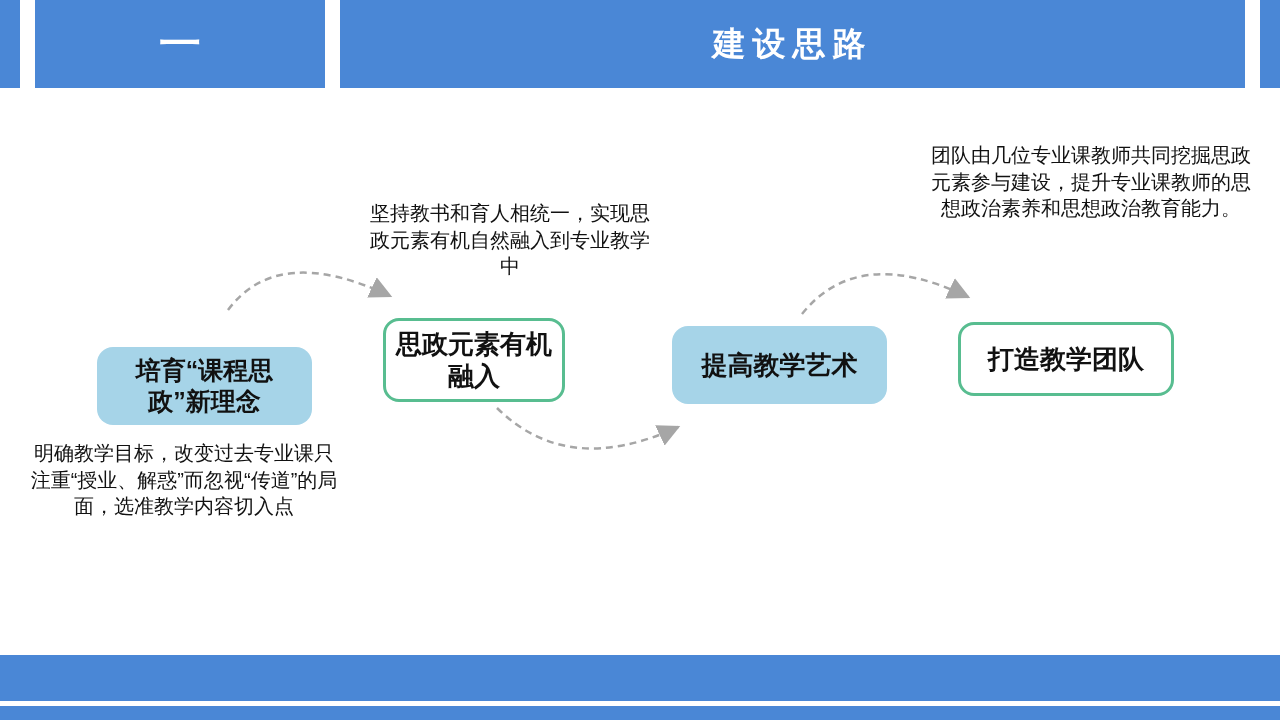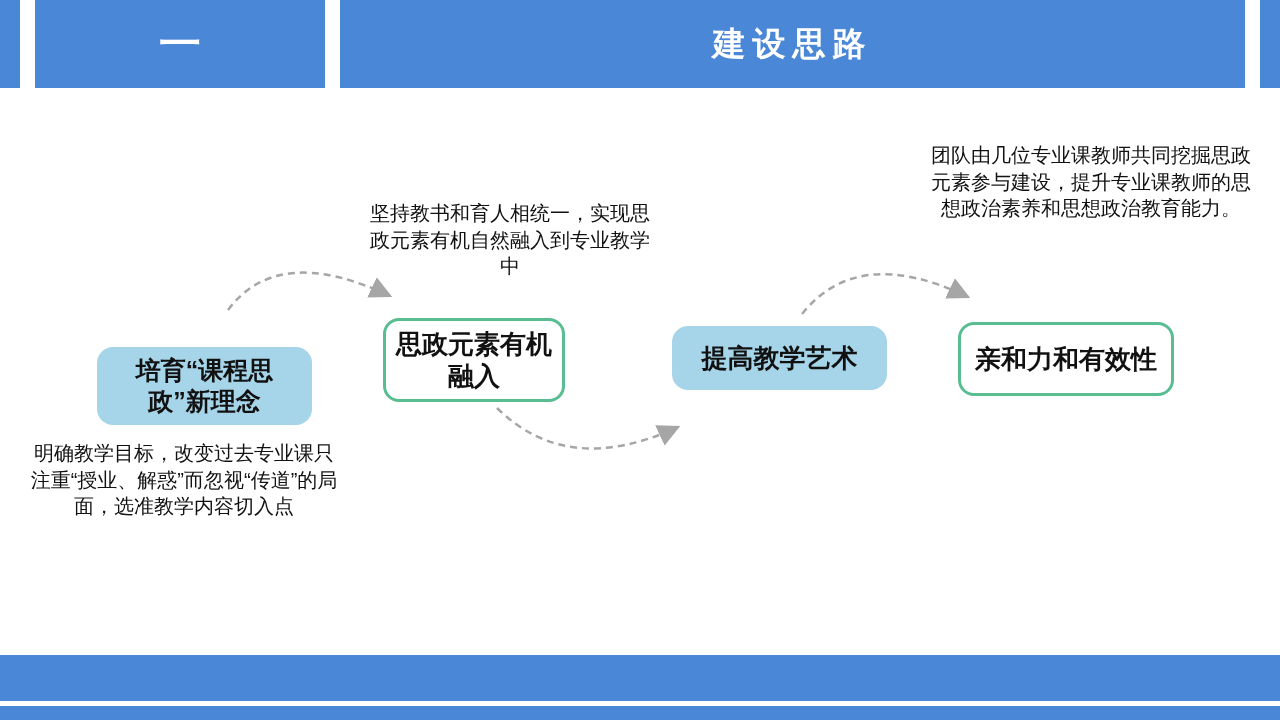--- a/index.html
+++ b/index.html
@@ -40,21 +40,21 @@
     
     .node {
       position: absolute; display: flex; align-items: center; justify-content: center;
       text-align: center; font-weight: 700; color: #111111;
       border-radius: 16px; line-height: 1.25; padding: 4px 10px;
     }
     .node-lightblue { background: #a6d4e8; }
     .node-outlined  { background: #ffffff; border: 3px solid #58bd90; }
     .node-1 { left: 97px;  top: 322px; width: 215px; height: 78px; font-size: 25px; margin-top: 25px; }
     .node-2 { left: 383px; top: 318px; width: 182px; height: 84px; font-size: 26px; }
-    .node-3 { left: 672px; top: 326px; width: 215px; height: 64px; font-size: 26px; }
+    .node-3 { left: 672px; top: 326px; width: 215px; height: 78px; font-size: 26px; }
     .node-4 { left: 958px; top: 322px; width: 216px; height: 74px; font-size: 26px; }
 
     
     .annotation {
       position: absolute; text-align: center; font-weight: 400;
       color: #111111; font-size: 20px; line-height: 1.33;
     }
     .ann-1 { left: 30px;  top: 440px; width: 308px; }
     .ann-2 { left: 365px; top: 200px; width: 290px; }
     .ann-3 { left: 638px; top: 462px; width: 300px; }
@@ -97,21 +97,21 @@
   <div class="node node-1 node-lightblue">
     <span>培育“课程思政”新理念</span>
   </div>
   <div class="node node-2 node-outlined">
     <span>思政元素有机融入</span>
   </div>
   <div class="node node-3 node-lightblue">
     <span>提高教学艺术</span>
   </div>
   <div class="node node-4 node-outlined">
-    <span>亲和力和有效性</span>
+    <span>打造教学团队</span>
   </div>
 
   <div class="annotation ann-1">明确教学目标，改变过去专业课只注重“授业、解惑”而忽视“传道”的局面，选准教学内容切入点</div>
   <div class="annotation ann-2">坚持教书和育人相统一，实现思政元素有机自然融入到专业教学中</div>
   <div class="annotation ann-4">团队由几位专业课教师共同挖掘思政元素参与建设，提升专业课教师的思想政治素养和思想政治教育能力。</div>
 
   <div class="footer-band"></div>
   <div class="footer-line"></div>
 
 </div>

